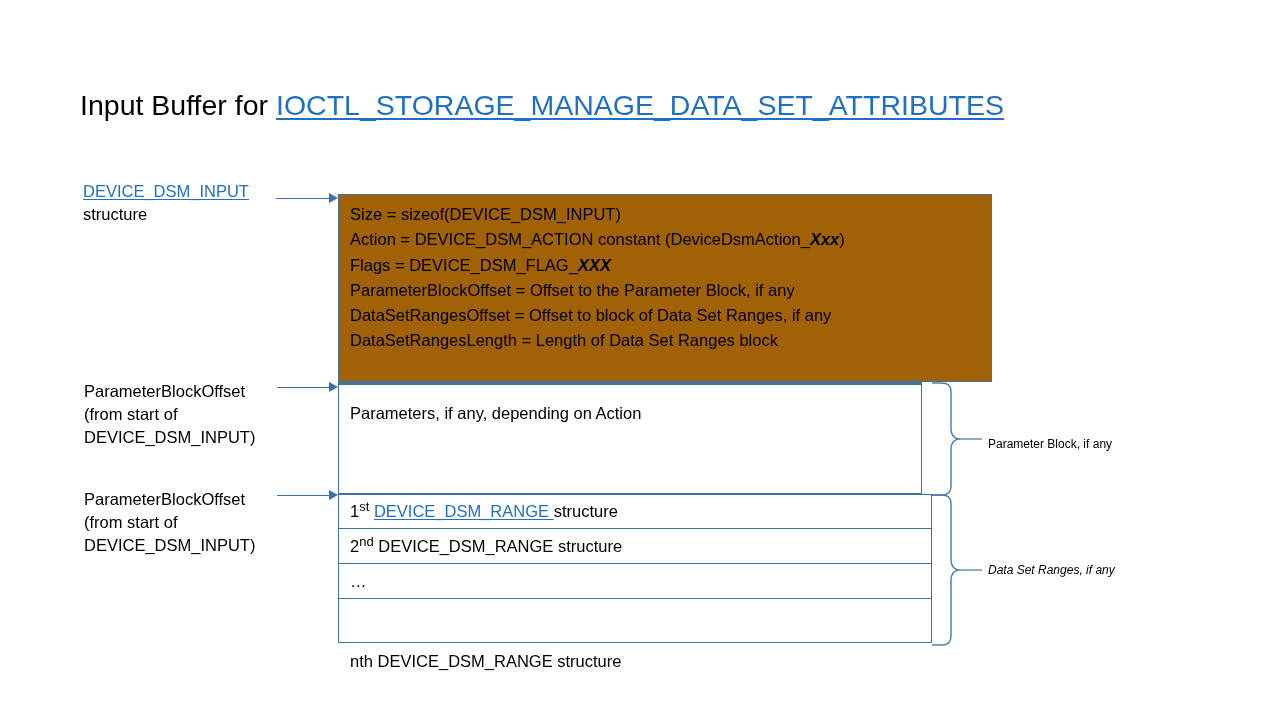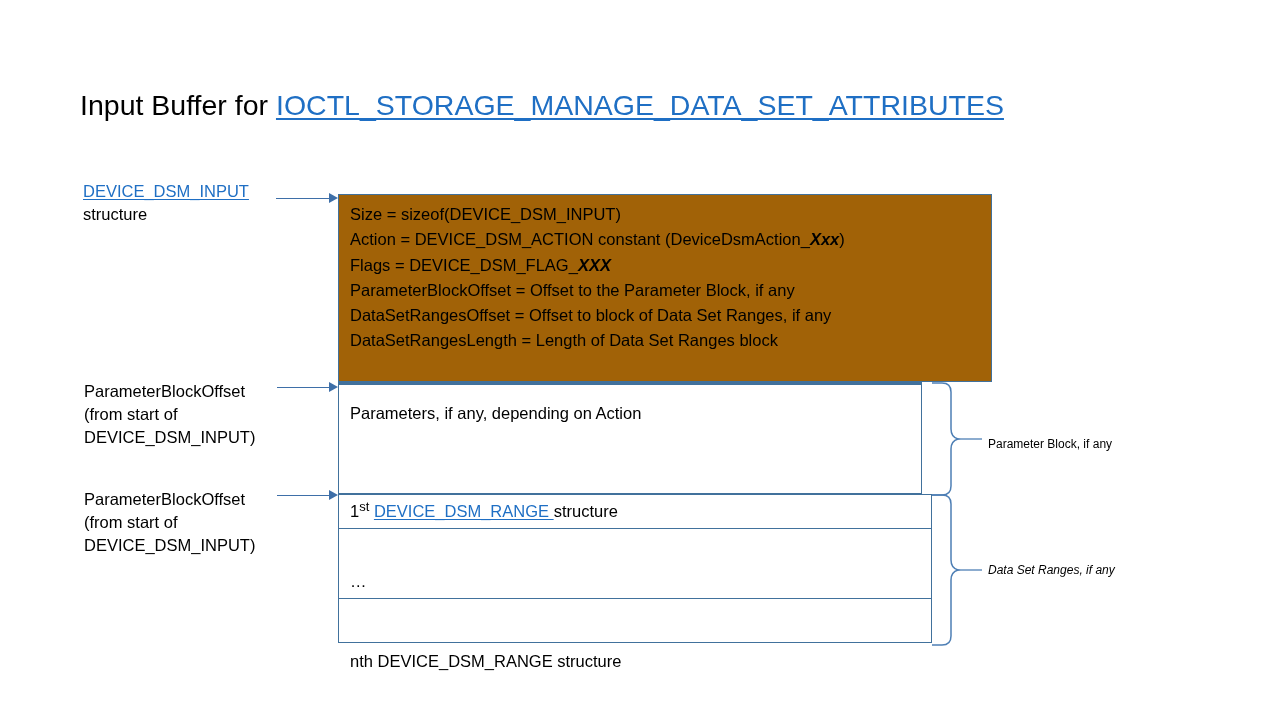--- a/index.html
+++ b/index.html
@@ -227,20 +227,25 @@
 <div id="param-box">
   <div class="txt">Parameters, if any, depending on Action</div>
 </div>
 
 <div id="ranges-box">
   <div class="range-row" style="top:0px; height:34px;">
     <div class="txt" style="top:5px;">
       <span>1</span><sup>st</sup><span> </span><span class="lnk">DEVICE_DSM_RANGE </span><span>structure</span>
     </div>
   </div>
+  <div class="range-row" style="top:34px; height:35px;">
+    <div class="txt" style="top:6px;">
+      <span>2</span><sup>nd</sup><span> DEVICE_DSM_RANGE </span><span> structure</span>
+    </div>
+  </div>
   <div class="range-row" style="top:69px; height:35px;">
     <div class="txt" style="top:6px;">
       <span>…</span>
     </div>
   </div>
   <div class="range-row last" style="top:104px; height:43px;">
     <div class="txt" style="top:10px;margin-top:41px;">
       <span>nth</span><span> DEVICE_DSM_RANGE </span><span> structure</span>
     </div>
   </div>

